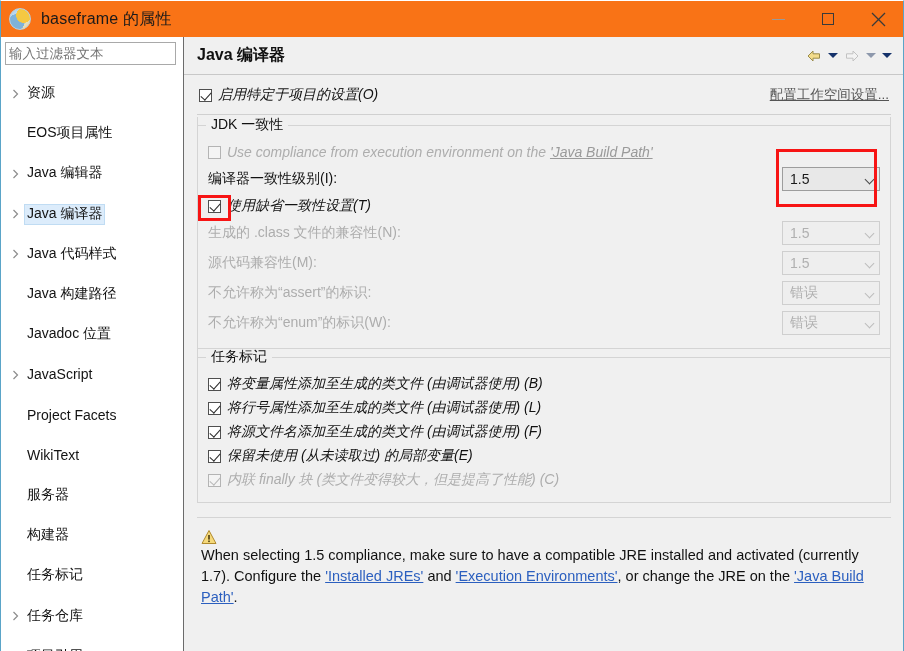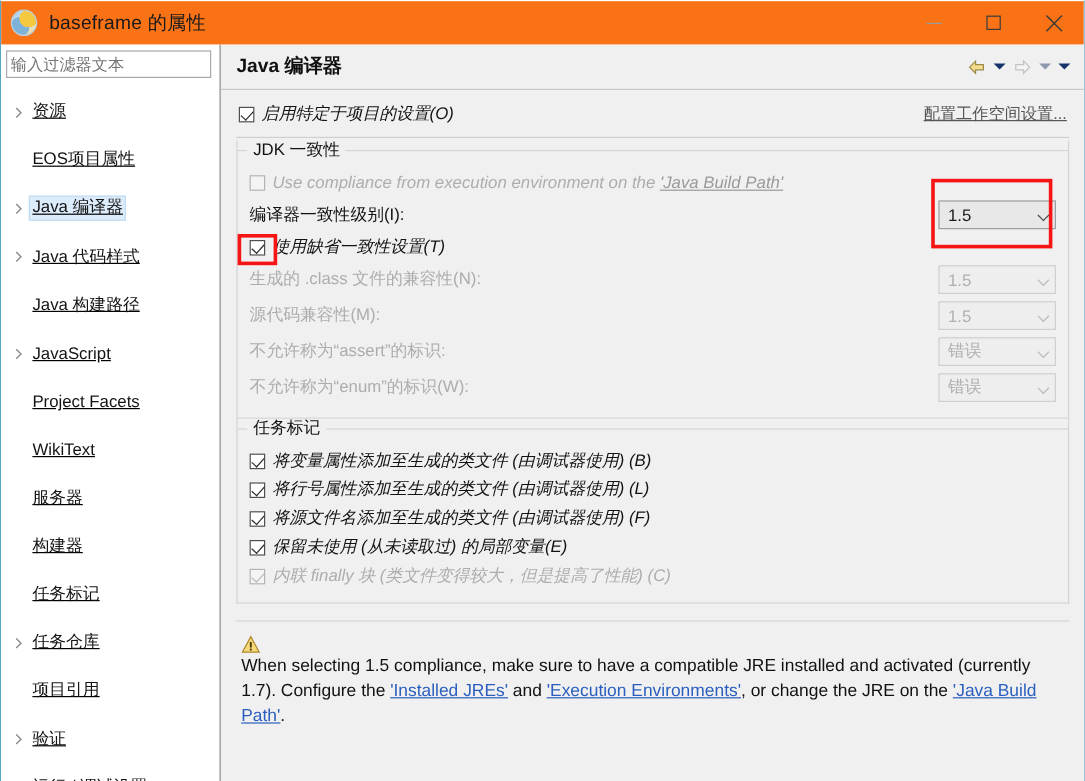--- a/index.html
+++ b/index.html
@@ -70,21 +70,20 @@
   }
 
   
   #left-pane {
     width: 183px;
     flex: 0 0 183px;
     background: #ffffff;
     border-right: 1px solid #6b6b6b;
     padding: 5px 0 0 4px;
     overflow: hidden;
-    text-decoration: underline;
   }
   #filter-input {
     width: 171px;
     height: 23px;
     border: 1px solid #a9a9a9;
     background: #ffffff;
     font-size: 13.5px;
     color: #8a8a8a;
     padding: 0 3px;
     font-family: inherit;
@@ -337,39 +336,51 @@
               <svg width="7" height="10" viewBox="0 0 7 10">
                 <path d="M1.5 1 L5.5 5 L1.5 9" fill="none" stroke="#8c8c8c" stroke-width="1.2"></path>
               </svg>
             </span>
             <span class="tlabel">资源</span>
           </div>
           <div class="tree-item">
             <span class="twisty"></span>
             <span class="tlabel">EOS项目属性</span>
           </div>
+          <div class="tree-item">
+            <span class="twisty">
+              <svg width="7" height="10" viewBox="0 0 7 10">
+                <path d="M1.5 1 L5.5 5 L1.5 9" fill="none" stroke="#8c8c8c" stroke-width="1.2"></path>
+              </svg>
+            </span>
+            <span class="tlabel">Java 编辑器</span>
+          </div>
           <div class="tree-item selected">
             <span class="twisty">
               <svg width="7" height="10" viewBox="0 0 7 10">
                 <path d="M1.5 1 L5.5 5 L1.5 9" fill="none" stroke="#8c8c8c" stroke-width="1.2"></path>
               </svg>
             </span>
             <span class="tlabel">Java 编译器</span>
           </div>
           <div class="tree-item">
             <span class="twisty">
               <svg width="7" height="10" viewBox="0 0 7 10">
                 <path d="M1.5 1 L5.5 5 L1.5 9" fill="none" stroke="#8c8c8c" stroke-width="1.2"></path>
               </svg>
             </span>
             <span class="tlabel">Java 代码样式</span>
           </div>
           <div class="tree-item">
             <span class="twisty"></span>
             <span class="tlabel">Java 构建路径</span>
+          </div>
+          <div class="tree-item">
+            <span class="twisty"></span>
+            <span class="tlabel">Javadoc 位置</span>
           </div>
           <div class="tree-item">
             <span class="twisty">
               <svg width="7" height="10" viewBox="0 0 7 10">
                 <path d="M1.5 1 L5.5 5 L1.5 9" fill="none" stroke="#8c8c8c" stroke-width="1.2"></path>
               </svg>
             </span>
             <span class="tlabel">JavaScript</span>
           </div>
           <div class="tree-item">

